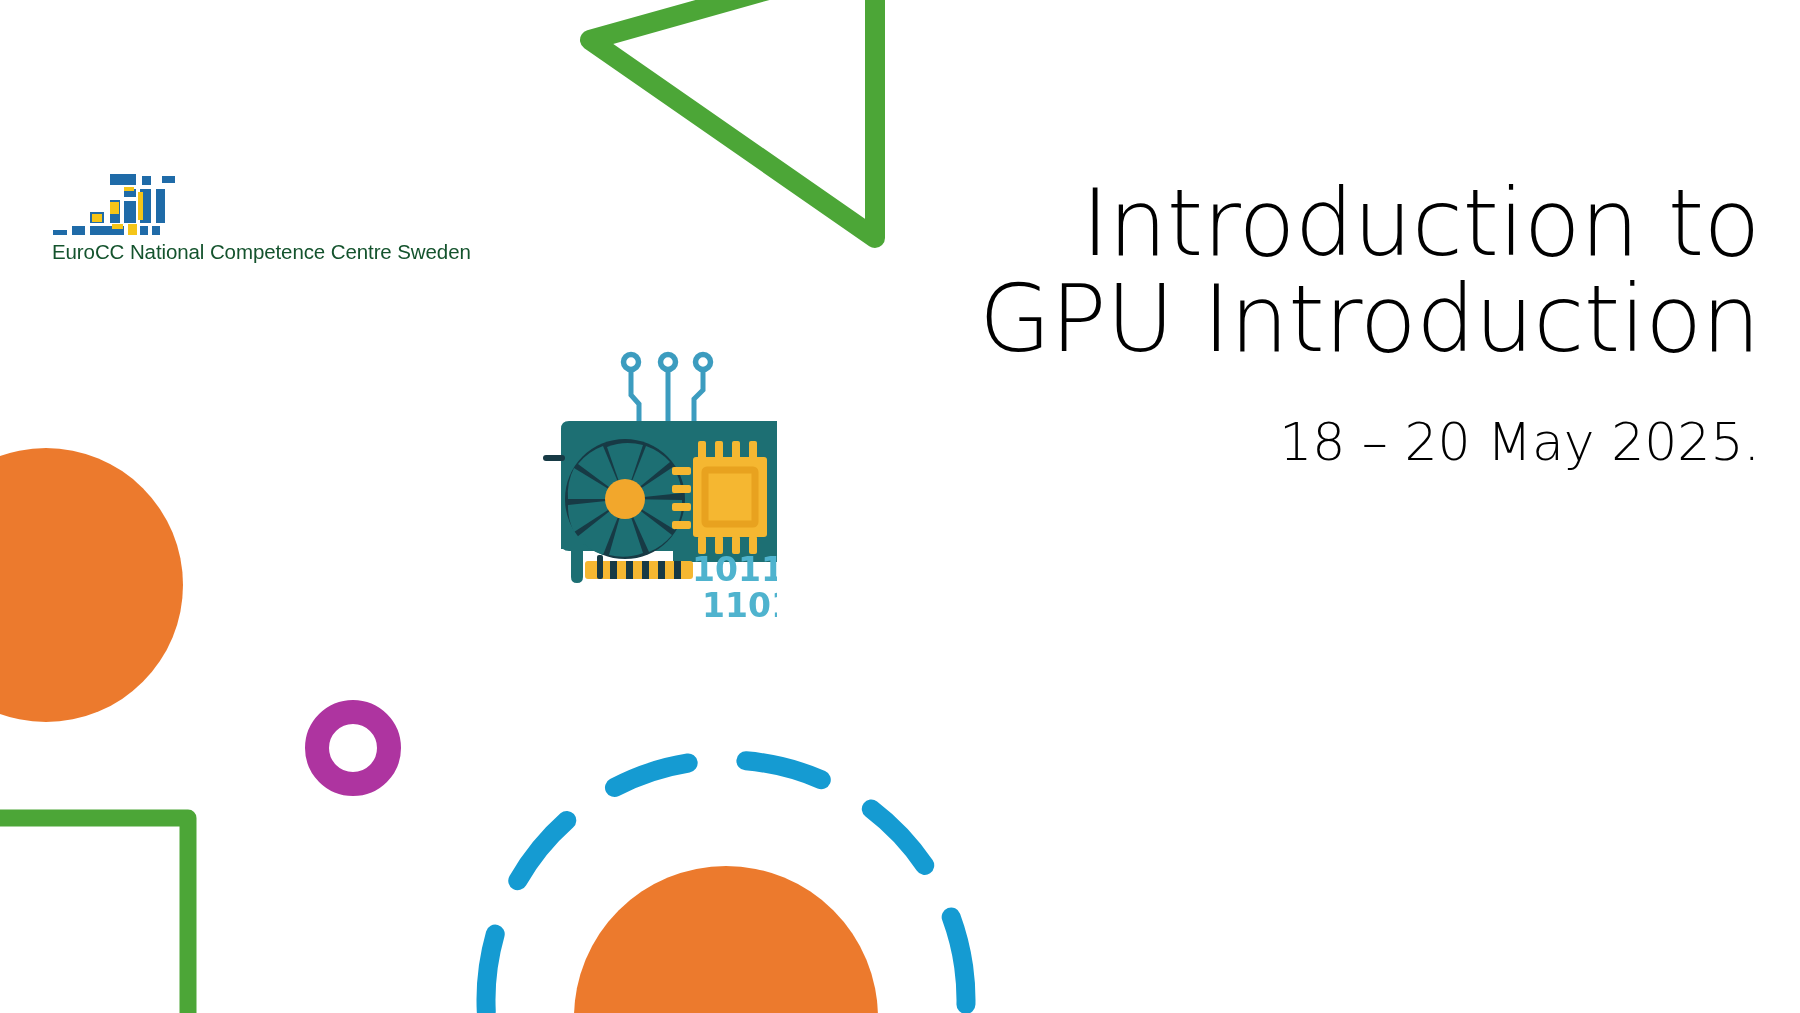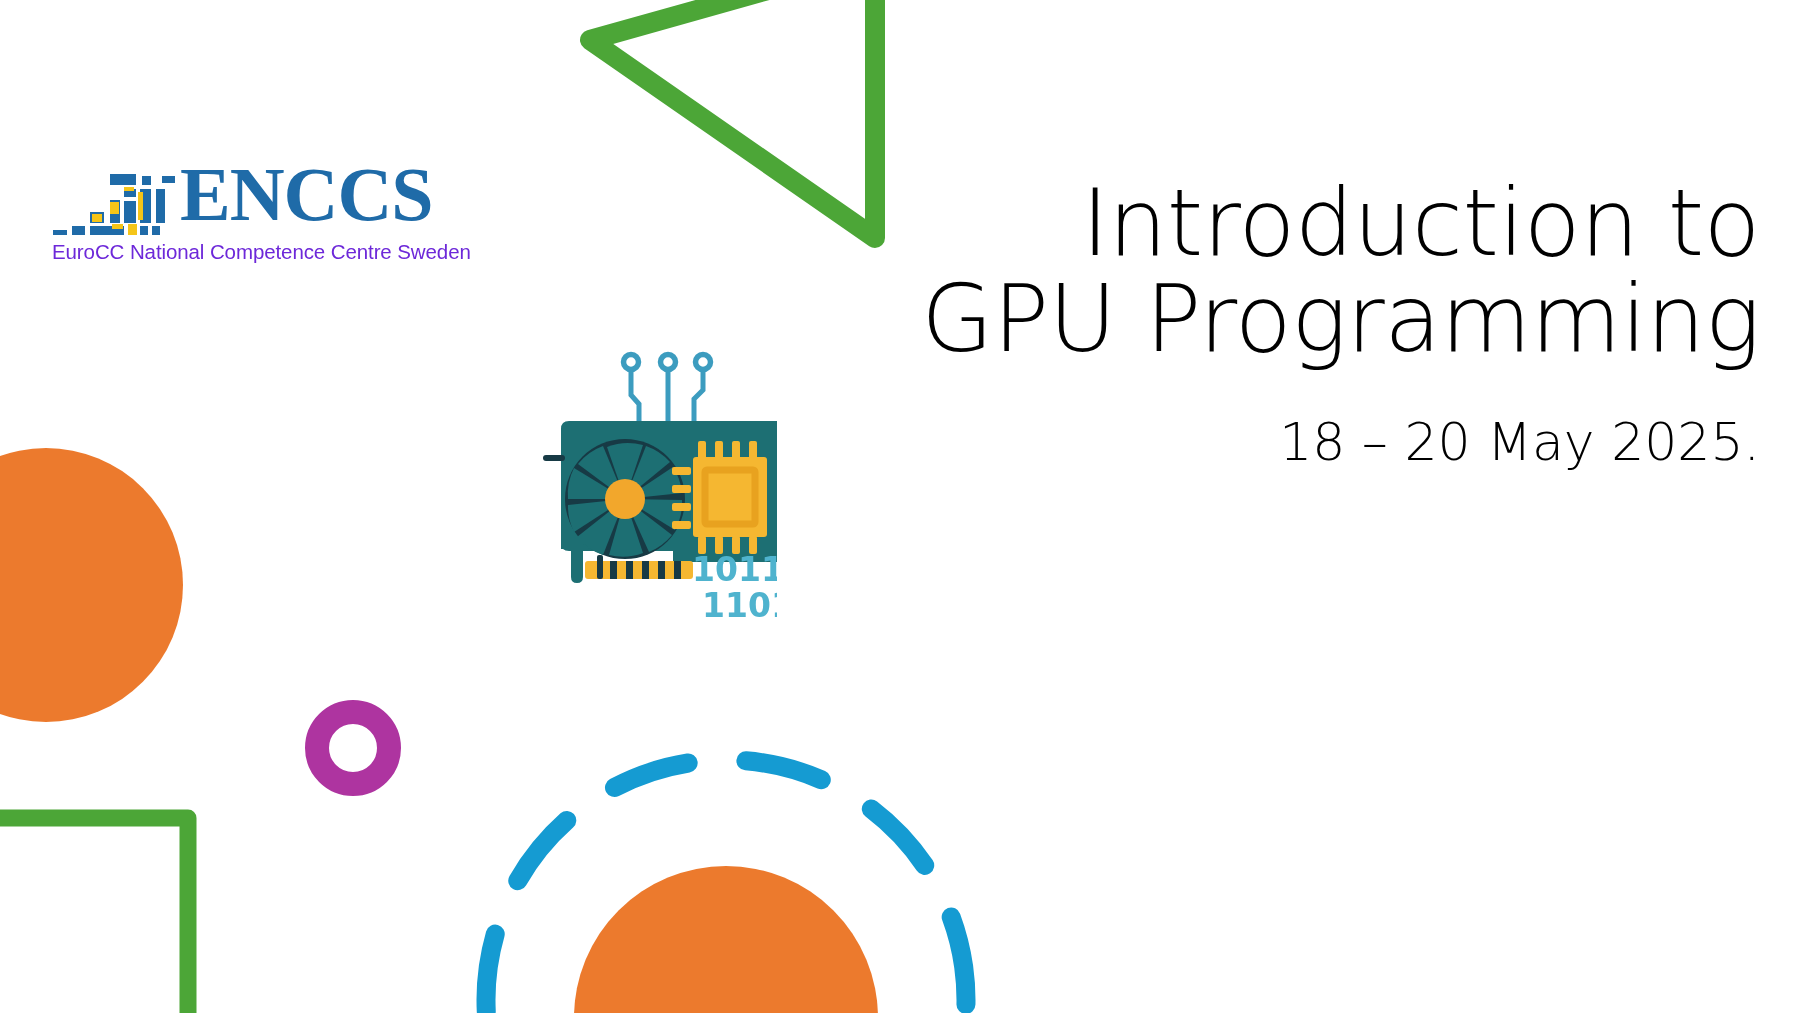--- a/index.html
+++ b/index.html
@@ -45,21 +45,21 @@
     line-height: 1;
     white-space: nowrap;
   }
   .logo-tagline {
     position: absolute;
     left: 0px;
     top: 72px;
     font-family: "Liberation Sans", sans-serif;
     font-size: 20.5px;
     font-weight: 400;
-    color: #6d28d9;
+    color: #14532d;
     white-space: nowrap;
     letter-spacing: -0.1px;
   }
   #logo-mark {
     position: absolute;
     left: 0;
     top: 0;
     width: 128px;
     height: 70px;
   }
@@ -148,21 +148,20 @@
       <g fill="#F5C518">
         <rect x="72" y="19" width="10" height="4"></rect>
         <rect x="58" y="34" width="9" height="12"></rect>
         <rect x="86" y="24" width="5" height="28"></rect>
         <rect x="40" y="46" width="10" height="8"></rect>
         <rect x="60" y="56" width="11" height="5"></rect>
         <rect x="76" y="56" width="9" height="11"></rect>
       </g>
     </svg>
 
-    <div class="logo-wordmark">ENCCS</div>
 
     <div class="logo-tagline">EuroCC National Competence Centre Sweden</div>
   </div>
 
   <svg id="gpu-illustration" viewBox="0 0 330 330">
 
     <rect x="0" y="0" width="330" height="330" fill="#ffffff" opacity="0.01"></rect>
 
     <g stroke="#3C9CBF" stroke-width="5" fill="none" stroke-linecap="round">
       <path d="M 184 83 L 184 108 L 192 117 L 192 160"></path>
@@ -227,18 +226,18 @@
       </g>
     </g>
 
     <text x="245" y="294" fill="#4FB3CE" font-family="DejaVu Sans, sans-serif" font-size="33" font-weight="700">10110</text>
     <text x="255" y="330" fill="#4FB3CE" font-family="DejaVu Sans, sans-serif" font-size="33" font-weight="700">1101</text>
   </svg>
 
   <div id="title-block">
     <h1 id="slide-title">
       <span class="line">Introduction to</span>
-      <span class="line">GPU Programming</span>
+      <span class="line">GPU Introduction</span>
     </h1>
     <div id="slide-subtitle">18 – 20 May 2025.</div>
   </div>
 
 </div>
 
 </body></html>

